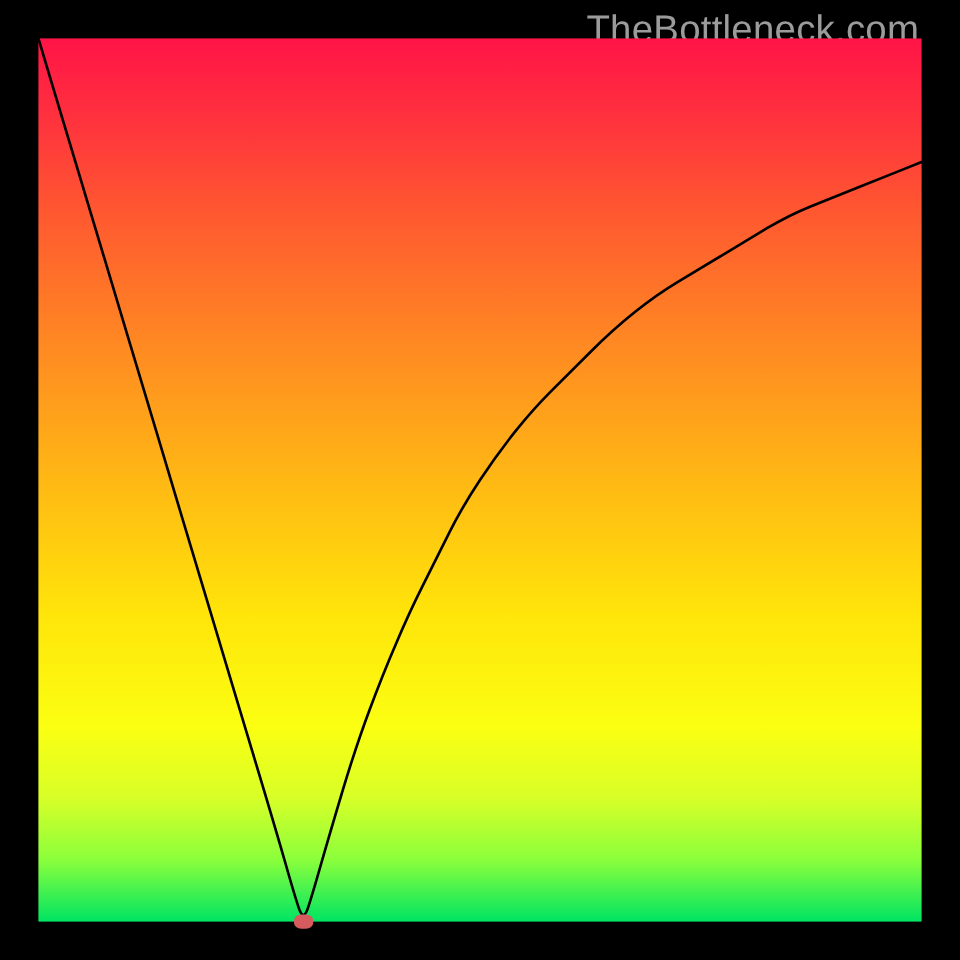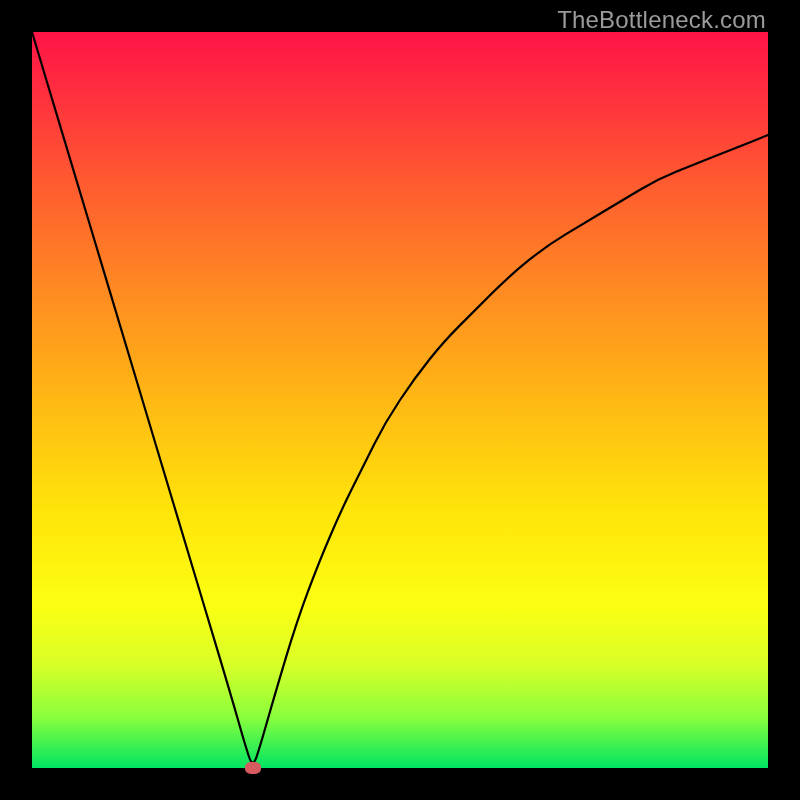--- a/index.html
+++ b/index.html
@@ -36,21 +36,21 @@
       #d8ff28 86%,
       #8bff3c 93%,
       #00e463 100%
     );
   }
   .watermark {
     position: absolute;
     top: 6px;
     right: 34px;
     color: #9b9b9b;
-    font-size: 24px;
+    font-size: 32px;
     letter-spacing: 0.2px;
     font-weight: 400;
     user-select: none;
   }
   svg.curve {
     position: absolute;
     left: 0;
     top: 0;
     width: 736px;
     height: 736px;

